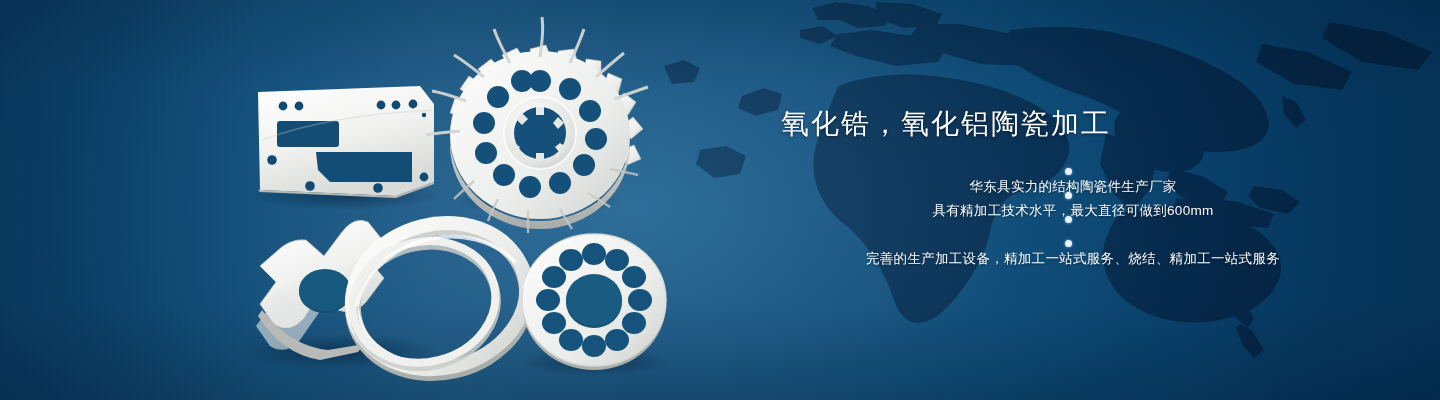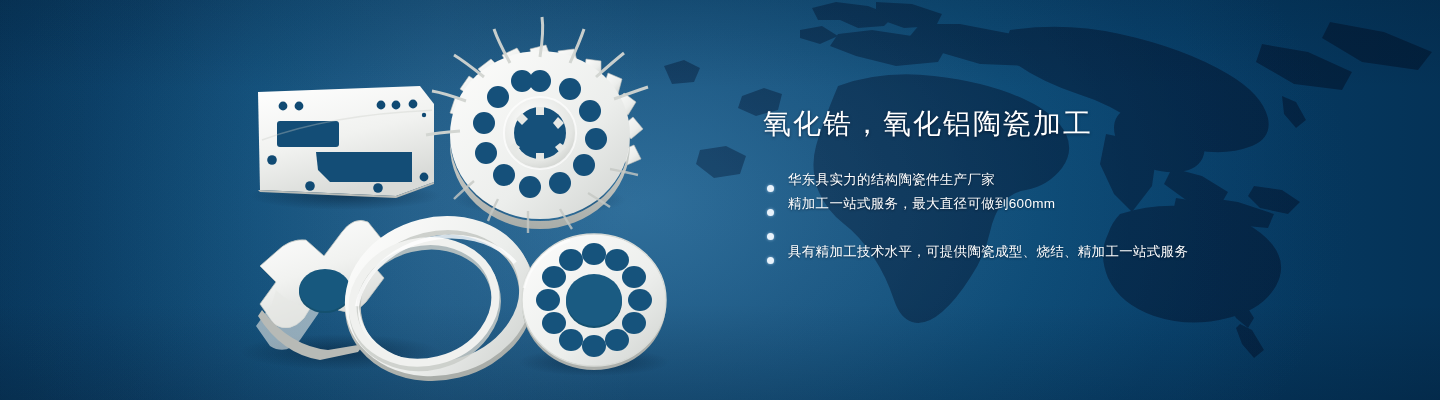--- a/index.html
+++ b/index.html
@@ -56,27 +56,29 @@
     width:620px;
   }
   .headline {
     font-size:28px;
     line-height:36px;
     letter-spacing:2px;
     color:#ffffff;
     font-weight:400;
     text-shadow:0 1px 3px rgba(0,10,25,.55);
     white-space:nowrap;
+    margin-left:18px;
   }
   .bullets { margin-top:26px; }
   .bullet {
     display:flex;
-    align-items:flex-end;
+    align-items:center;
     height:24px;
     margin-bottom:0;
+    flex-direction:column;
   }
   .dot {
     width:7px; height:7px;
     border-radius:50%;
     background:#e8f2fb;
     box-shadow:0 0 3px rgba(200,230,255,.7);
     flex:0 0 auto;
     margin-right:14px;
     margin-left:4px;
   }
@@ -324,25 +326,25 @@
   <div class="text-col">
     <div class="headline">氧化锆，氧化铝陶瓷加工</div>
 
     <div class="bullets">
       <div class="bullet">
         <span class="dot"></span>
         <span class="btxt">华东具实力的结构陶瓷件生产厂家</span>
       </div>
       <div class="bullet">
         <span class="dot"></span>
-        <span class="btxt">精加工一站式服务，最大直径可做到600mm</span>
+        <span class="btxt">具有精加工技术水平，最大直径可做到600mm</span>
       </div>
       <div class="bullet">
         <span class="dot"></span>
       </div>
       <div class="bullet">
         <span class="dot"></span>
-        <span class="btxt">具有精加工技术水平，可提供陶瓷成型、烧结、精加工一站式服务</span>
+        <span class="btxt">完善的生产加工设备，精加工一站式服务、烧结、精加工一站式服务</span>
       </div>
     </div>
   </div>
 
 </div>
 
 </body></html>

